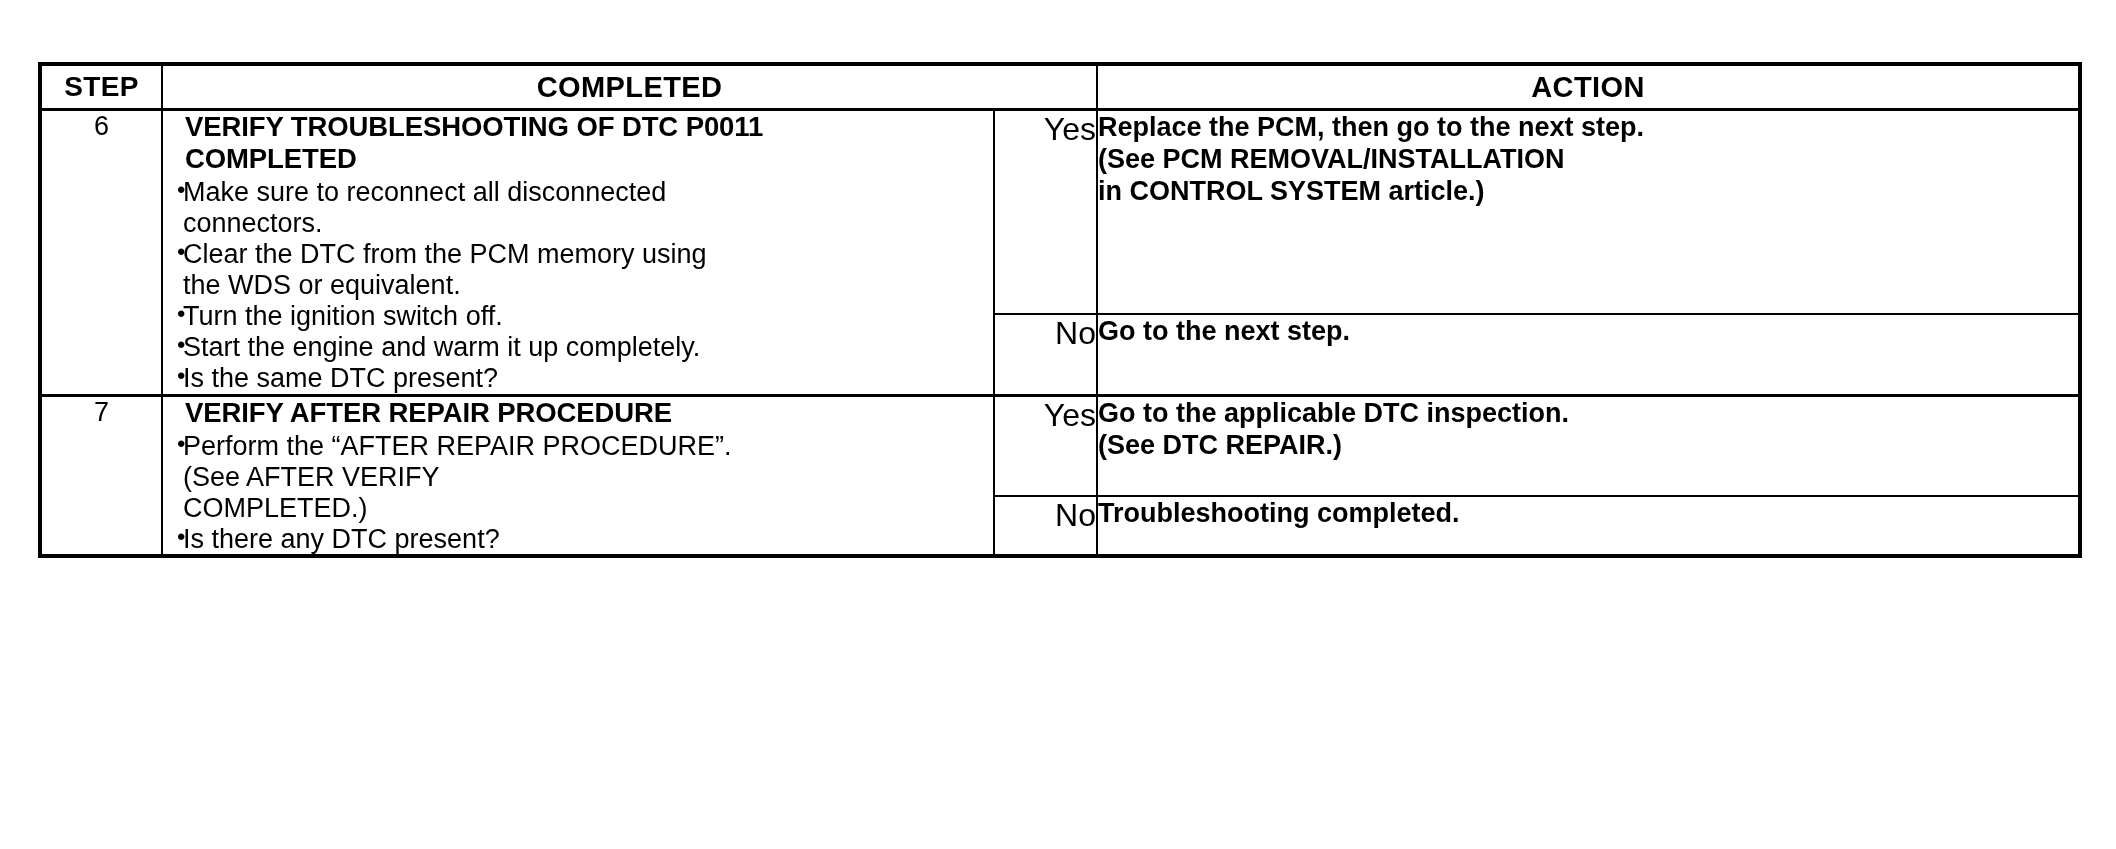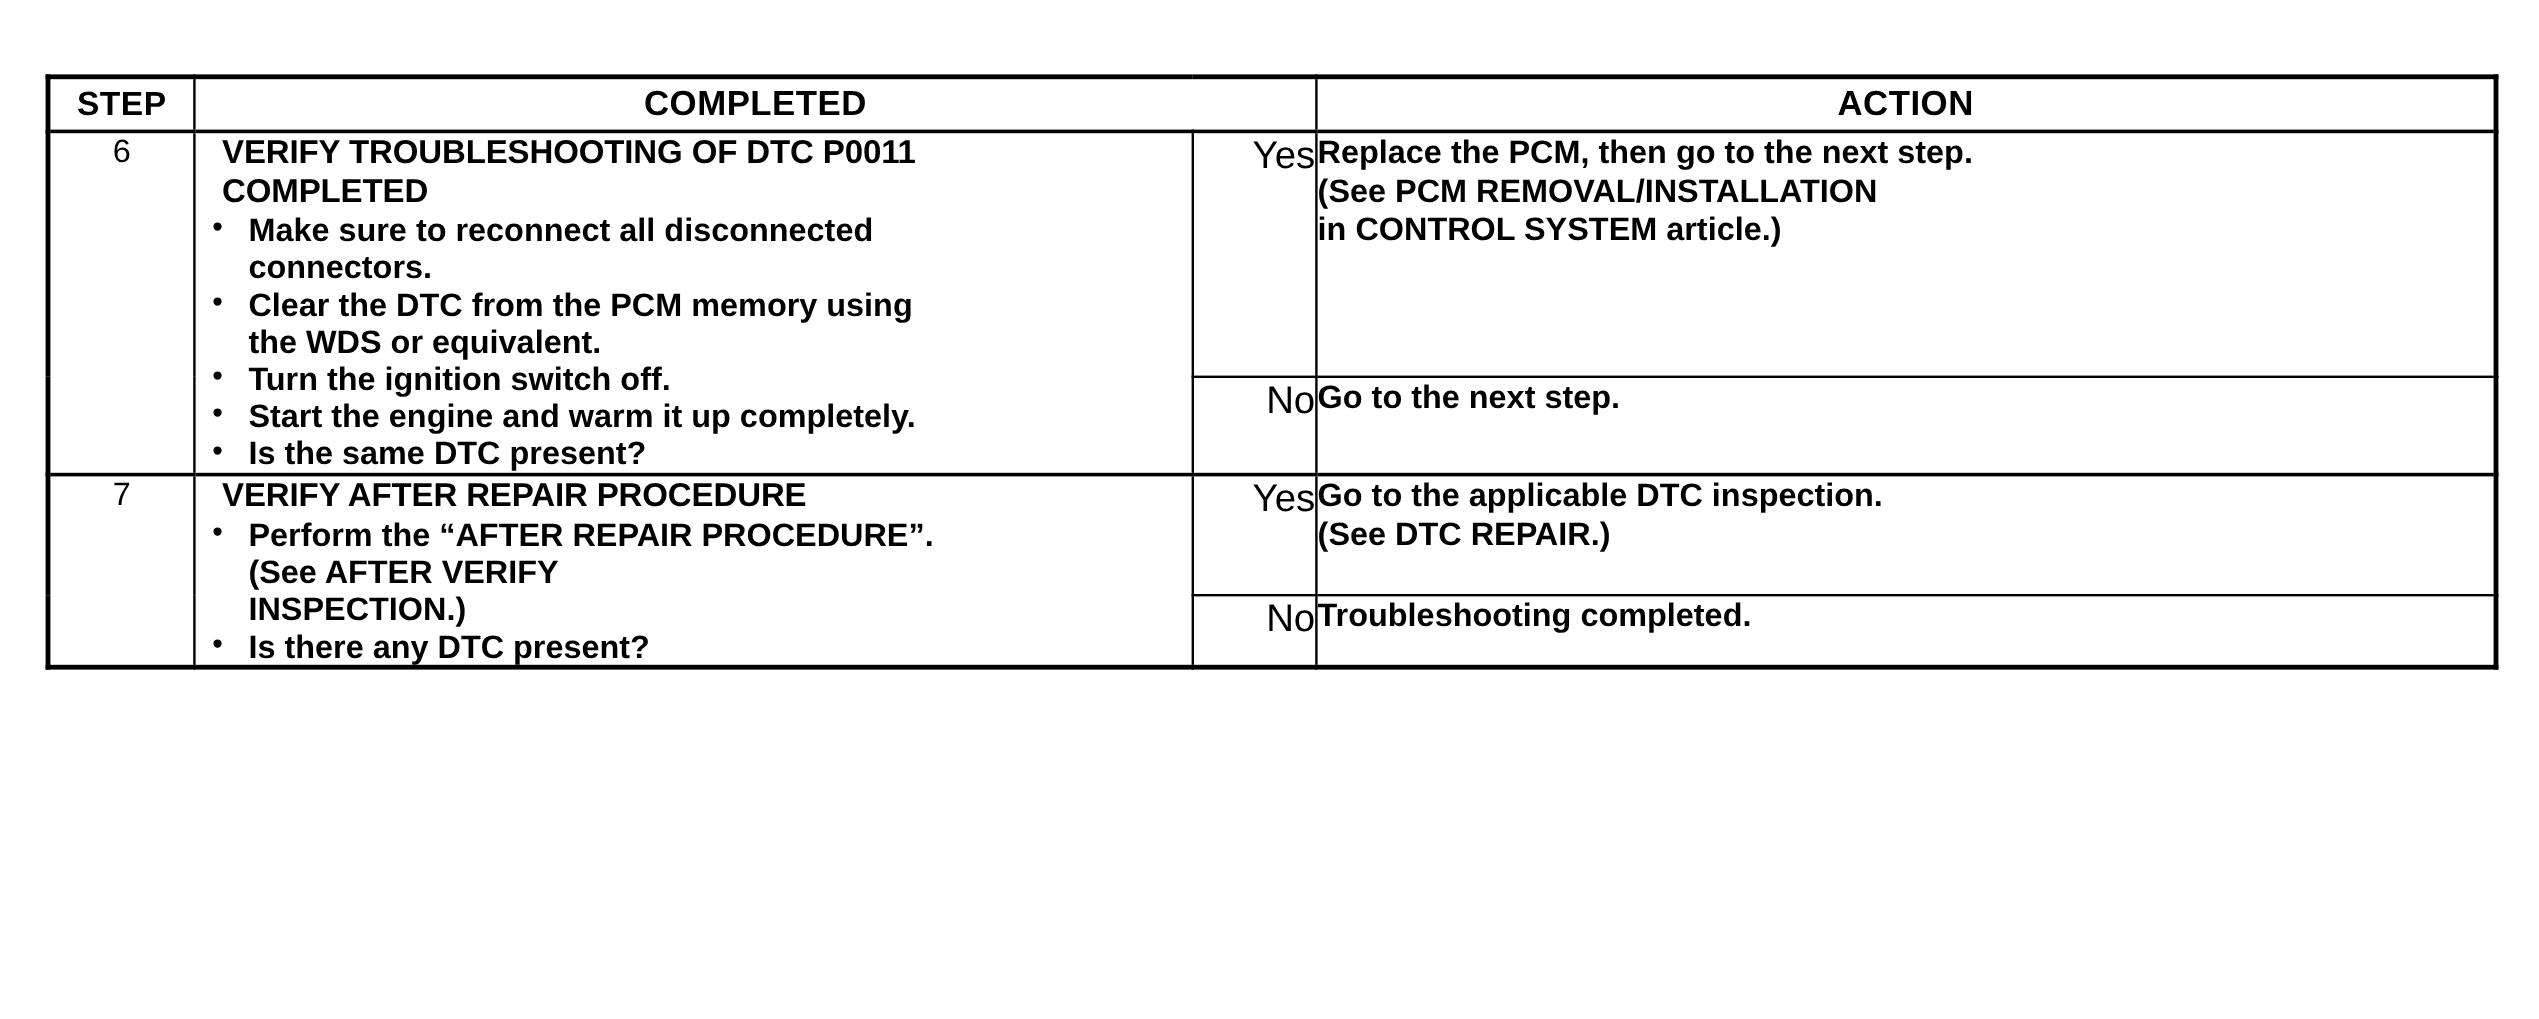--- a/index.html
+++ b/index.html
@@ -90,25 +90,24 @@
     padding-left: 22px;
   }
 
   ul.insp-list {
     list-style: none;
     margin: 0;
     padding: 0;
   }
   ul.insp-list > li {
     position: relative;
-    padding-left: 44px;
+    padding-left: 20px;
     margin: 0 0 0 0;
     font-size: 27px;
     line-height: 1.145;
-    font-weight: bold;
   }
   ul.insp-list > li::before {
     content: "\2022";
     position: absolute;
     left: 14px;
     top: -1px;
     font-size: 24px;
     line-height: 1.2;
   }
   .sub-line {
@@ -220,21 +219,21 @@
         <td class="step-cell rowspan-cell" rowspan="2">7</td>
 
         <td class="insp-cell rowspan-cell" rowspan="2">
           <div class="insp-title">
             <span class="sub-line">VERIFY AFTER REPAIR PROCEDURE</span>
           </div>
           <ul class="insp-list">
             <li>
               <span class="sub-line">Perform the “AFTER REPAIR PROCEDURE”.</span>
               <span class="sub-line">(See  AFTER VERIFY</span>
-              <span class="sub-line">INSPECTION.)</span>
+              <span class="sub-line">COMPLETED.)</span>
             </li>
             <li>
               <span class="sub-line">Is there any DTC present?</span>
             </li>
           </ul>
         </td>
 
         <td class="yn-cell sub-top">Yes</td>
 
         <td class="action-cell sub-top">

